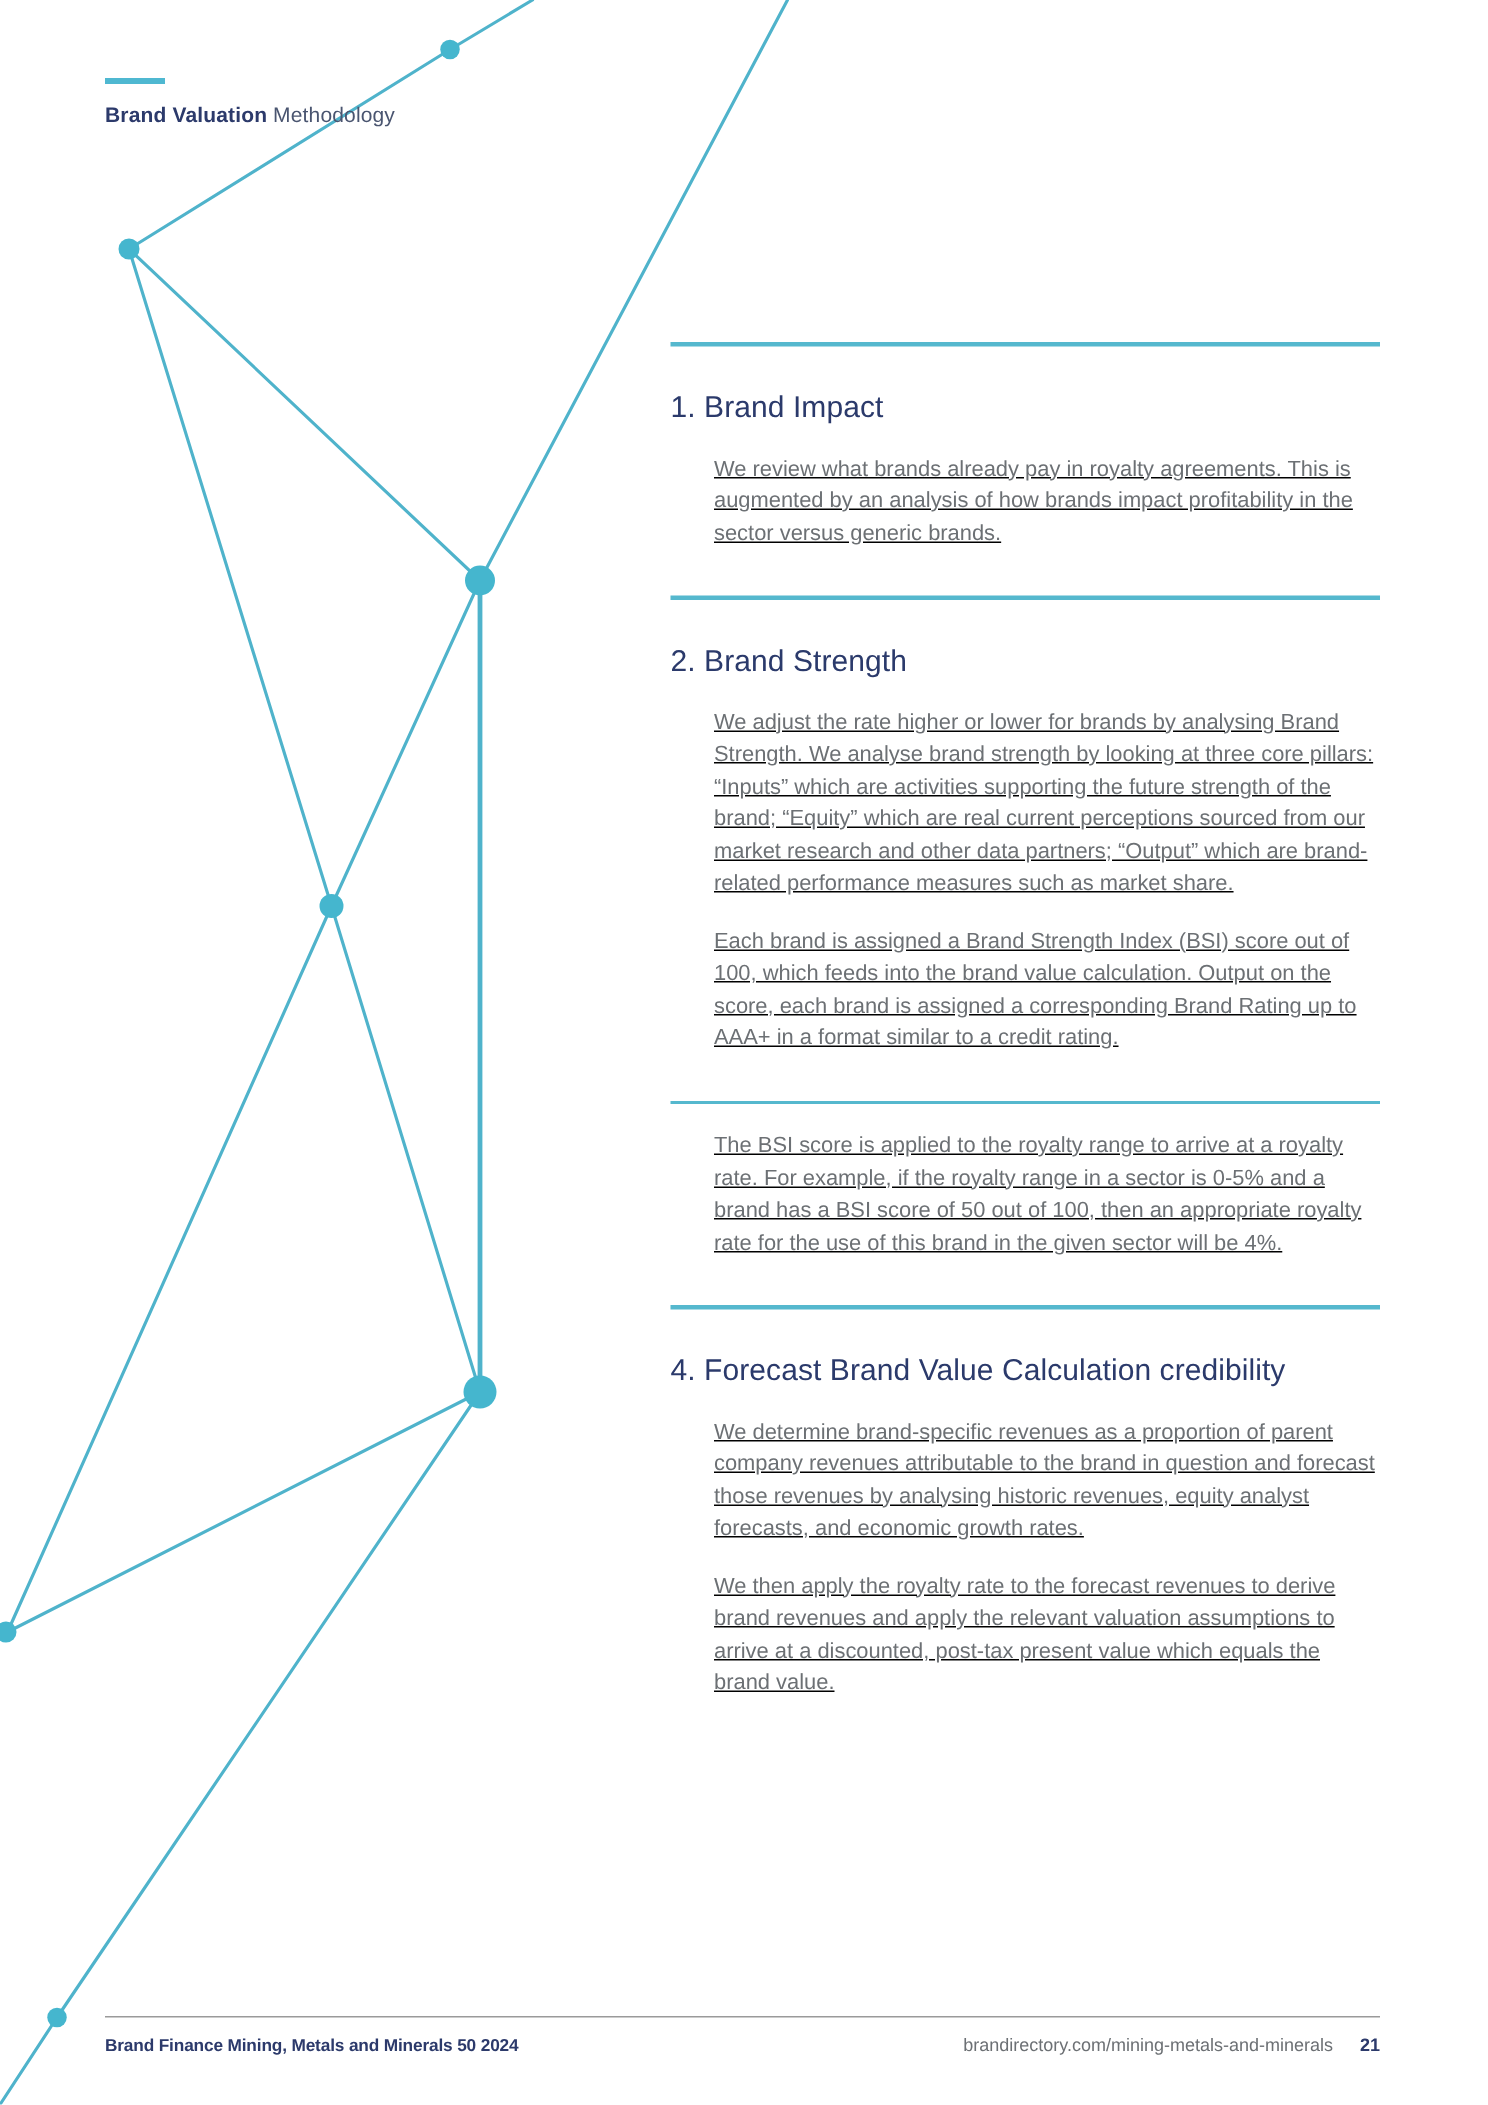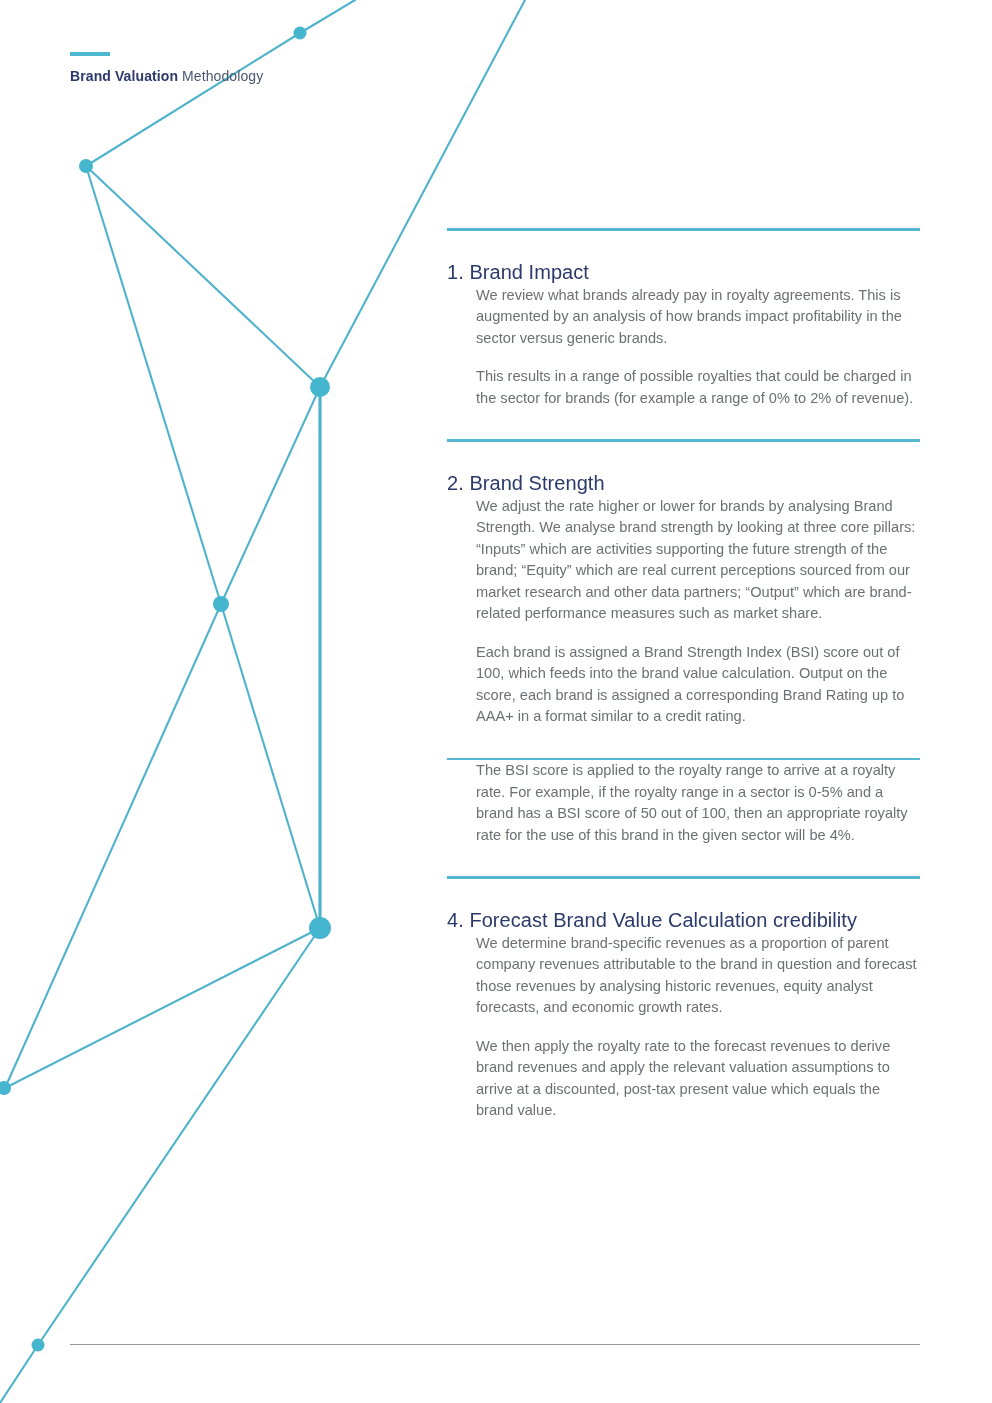--- a/index.html
+++ b/index.html
@@ -72,20 +72,22 @@
   .section-heading {
     font-size: 20px;
     font-weight: normal;
     color: #2B3A6B;
     margin: 29px 0 0 0;
     line-height: 1.25;
     letter-spacing: 0.05px;
   }
   .section-body {
     padding-left: 29px;
+    margin-top: 18px;
+    text-decoration: underline;
   }
   .section-body p {
     margin: 0 0 17px 0;
     font-size: 14.6px;
     line-height: 21.5px;
     color: #6C7074;
   }
   .section-body p:last-child {
     margin-bottom: 0;
   }
@@ -169,21 +171,20 @@
   </div>
 </div>
 
 <div id="content-column">
 
   <div class="section-block">
     <div class="section-divider"></div>
     <h2 class="section-heading">1. Brand Impact</h2>
     <div class="section-body">
       <p>We review what brands already pay in royalty agreements. This is augmented by an analysis of how brands impact profitability in the sector versus generic brands.</p>
-      <p>This results in a range of possible royalties that could be charged in the sector for brands (for example a range of 0% to 2% of revenue).</p>
     </div>
   </div>
   <div class="block-gap-1"></div>
 
   <div class="section-block">
     <div class="section-divider"></div>
     <h2 class="section-heading">2. Brand Strength</h2>
     <div class="section-body">
       <p>We adjust the rate higher or lower for brands by analysing Brand Strength. We analyse brand strength by looking at three core pillars: “Inputs” which are activities supporting the future strength of the brand; “Equity” which are real current perceptions sourced from our market research and other data partners; “Output” which are brand-related performance measures such as market share.</p>
       <p>Each brand is assigned a Brand Strength Index (BSI) score out of 100, which feeds into the brand value calculation. Output on the score, each brand is assigned a corresponding Brand Rating up to AAA+ in a format similar to a credit rating.</p>
@@ -205,13 +206,20 @@
     <div class="section-body">
       <p>We determine brand-specific revenues as a proportion of parent company revenues attributable to the brand in question and forecast those revenues by analysing historic revenues, equity analyst forecasts, and economic growth rates.</p>
       <p>We then apply the royalty rate to the forecast revenues to derive brand revenues and apply the relevant valuation assumptions to arrive at a discounted, post-tax present value which equals the brand value.</p>
     </div>
   </div>
 
 </div>
 
 <div id="page-footer">
   <div id="footer-rule"></div>
+  <div id="footer-row">
+    <div id="footer-report-title">Brand Finance Mining, Metals and Minerals 50 2024</div>
+    <div id="footer-right">
+      <div id="footer-url">brandirectory.com/mining-metals-and-minerals</div>
+      <div id="footer-page-number">21</div>
+    </div>
+  </div>
 </div>
 
 </body></html>

